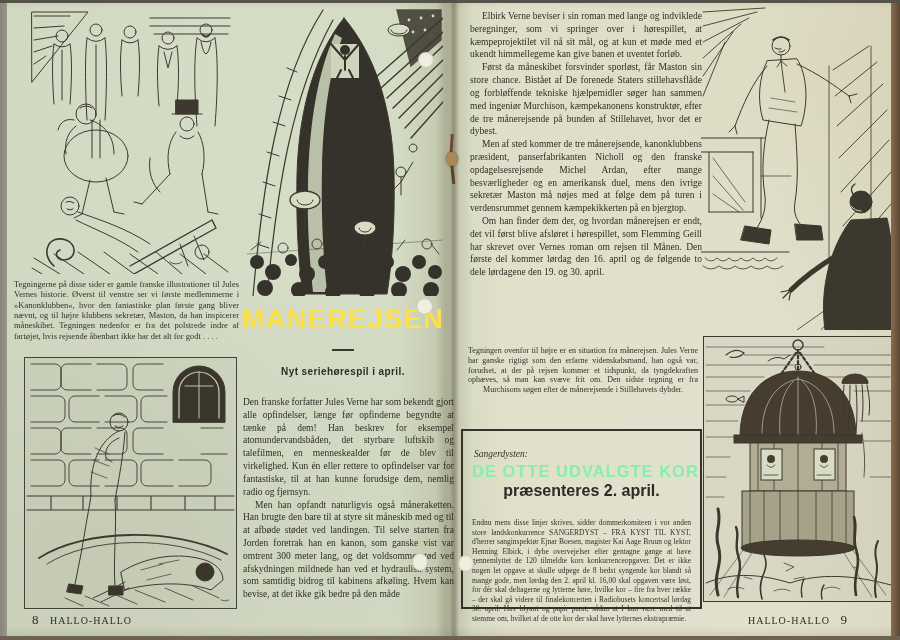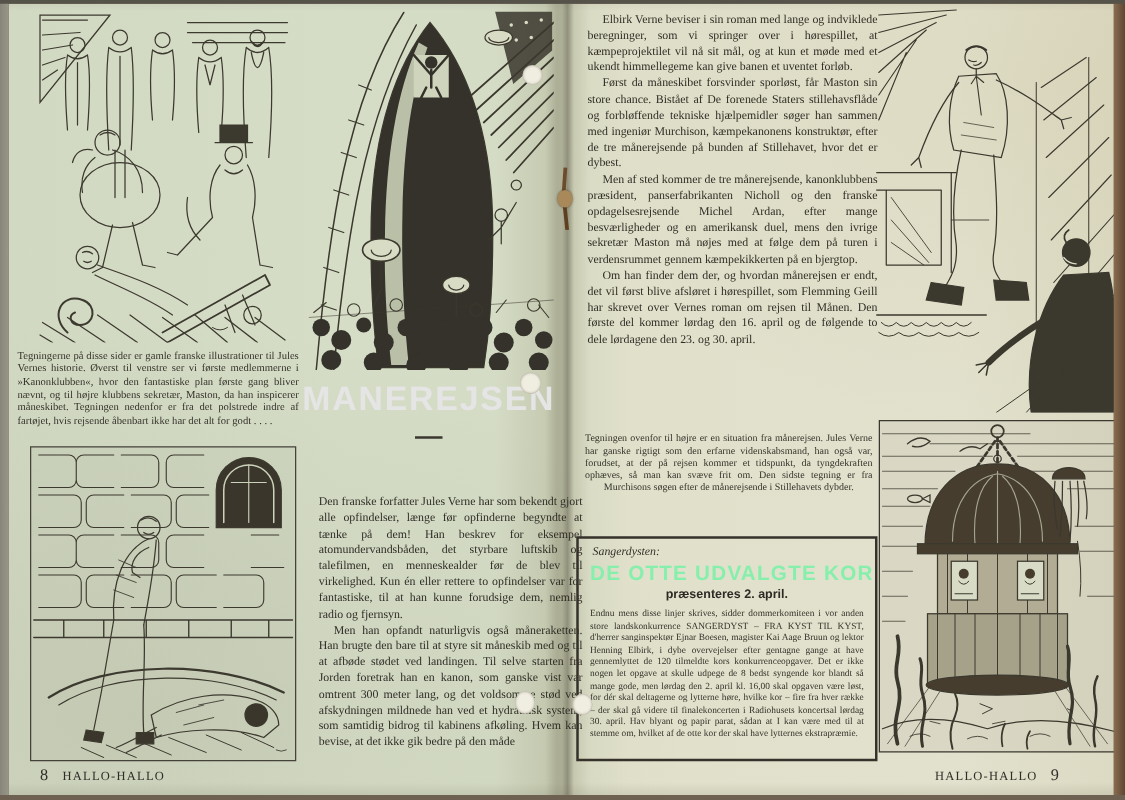--- a/index.html
+++ b/index.html
@@ -25,33 +25,33 @@
   .staple .wire{position:absolute;left:2px;top:0;width:3px;height:24px;background:#6d4c2c;transform:rotate(4deg);}
   .staple .wire2{position:absolute;left:3px;top:26px;width:3px;height:24px;background:#5e401f;transform:rotate(-6deg);}
   .staple .blob{position:absolute;left:-2px;top:18px;width:12px;height:14px;border-radius:50%;background:#a9885a;box-shadow:0 0 2px rgba(60,40,20,.7);}
   
   .abs{position:absolute;}
   .cap{font-size:8.5px;line-height:1.22;text-align:justify;color:#34322a;}
   .body-col{font-size:9.5px;line-height:1.35;text-align:justify;}
   .body-col p{margin:0;}
   .body-col p.ind{text-indent:12px;}
   .headline{font-family:"Liberation Sans",sans-serif;font-weight:700;font-size:27px;
-            letter-spacing:1.5px;color:#e5e5e5;text-align:center;white-space:nowrap;}
+            letter-spacing:1.5px;color:#fde047;text-align:center;white-space:nowrap;}
   .hrule{position:absolute;height:2px;background:#3a382f;}
   .subhead{font-family:"Liberation Sans",sans-serif;font-weight:700;font-size:10px;
            letter-spacing:.4px;text-align:center;color:#2e2d27;}
   .footer{font-size:10px;letter-spacing:1px;color:#2e2d27;}
   .footer .pn{font-size:13px;letter-spacing:0;}
   
-  .promo{position:absolute;border:2px solid #34322b;padding:6px 9px 4px 9px;box-sizing:border-box;}
+  .promo{position:absolute;border:2px solid #34322b;padding:18px 9px 4px 9px;box-sizing:border-box;}
   .promo .kick{font-style:italic;font-size:9.5px;margin:0 0 3px 2px;color:#34322a;}
   .promo .ptitle{font-family:"Liberation Sans",sans-serif;font-weight:700;font-size:16.5px;
                  letter-spacing:1px;text-align:center;margin:0;color:#86efac;white-space:nowrap;}
-  .promo .psub{font-family:"Liberation Sans",sans-serif;font-weight:700;font-size:10px;
-               text-align:center;margin:1px 0 5px 0;color:#2c2a24;}
+  .promo .psub{font-family:"Liberation Sans",sans-serif;font-weight:700;font-size:16px;
+               text-align:center;margin:1px 0 18px 0;color:#2c2a24;}
   .promo .pbody{font-size:7.5px;line-height:1.28;text-align:justify;margin:0;color:#34322a;}
   svg{display:block;}
   .illo{position:absolute;}
 </style>
 </head>
 <body>
 
 <div class="shot">
   <div class="paper"></div>
   <div class="fold"></div>
@@ -204,31 +204,32 @@
           <circle cx="180" cy="240" r="5"></circle>
         <path d="M4 246 l10 -8 M150 246 l8 -10 M192 250 l-8 -10"></path>
       </g>
 
       <path d="M0 250 L196 236" stroke-width=".7" opacity=".6"></path>
     </g>
   </svg>
 
   <div class="abs headline" style="left:238px;top:304px;width:210px;">MANEREJSEN</div>
   <div class="hrule" style="left:332px;top:349px;width:22px;"></div>
-
-  <div class="abs body-col" style="left:243px;top:396px;width:211px;margin-left:12px;">
+  <div class="abs subhead" style="left:238px;top:366px;width:210px;">Nyt seriehørespil i april.</div>
+
+  <div class="abs body-col" style="left:243px;top:396px;width:211px;">
     <p>Den franske forfatter Jules Verne har som bekendt gjort alle opfindelser, længe før opfinderne begyndte at tænke på dem! Han beskrev for eksempel atomundervandsbåden, det styrbare luftskib og talefilmen, en menneskealder før de blev til virkelighed. Kun én eller rettere to opfindelser var for fantastiske, til at han kunne forudsige dem, nemlig radio og fjernsyn.</p>
     <p class="ind">Men han opfandt naturligvis også måneraketten. Han brugte den bare til at styre sit måneskib med og til at afbøde stødet ved landingen. Til selve starten fra Jorden foretrak han en kanon, som ganske vist var omtrent 300 meter lang, og det voldsomme stød ved afskydningen mildnede han ved et hydraulisk system, som samtidig bidrog til kabinens afkøling. Hvem kan bevise, at det ikke gik bedre på den måde</p>
   </div>
 
   <div class="abs body-col" style="left:470px;top:10px;width:232px;">
     <p class="ind">Elbirk Verne beviser i sin roman med lange og indviklede beregninger, som vi springer over i hørespillet, at kæmpeprojektilet vil nå sit mål, og at kun et møde med et ukendt himmellegeme kan give banen et uventet forløb.</p>
     <p class="ind">Først da måneskibet forsvinder sporløst, får Maston sin store chance. Bistået af De forenede Staters stillehavsflåde og forbløffende tekniske hjælpemidler søger han sammen med ingeniør Murchison, kæmpekanonens konstruktør, efter de tre månerejsende på bunden af Stillehavet, hvor det er dybest.</p>
     <p class="ind">Men af sted kommer de tre månerejsende, kanonklubbens præsident, panserfabrikanten Nicholl og den franske opdagelsesrejsende Michel Ardan, efter mange besværligheder og en amerikansk duel, mens den ivrige sekretær Maston må nøjes med at følge dem på turen i verdensrummet gennem kæmpekikkerten på en bjergtop.</p>
-    <p class="ind">Om han finder dem der, og hvordan månerejsen er endt, det vil først blive afsløret i hørespillet, som Flemming Geill har skrevet over Vernes roman om rejsen til Månen. Den første del kommer lørdag den 16. april og de følgende to dele lørdagene den 23. og 30. april.</p>
+    <p class="ind">Om han finder dem der, og hvordan månerejsen er endt, det vil først blive afsløret i hørespillet, som Flemming Geill har skrevet over Vernes roman om rejsen til Månen. Den første del kommer lørdag den 16. april og de følgende to dele lørdagene den 19. og 30. april.</p>
   </div>
 
   <div class="abs cap" style="left:468px;top:346px;width:230px;font-size:8px;text-align-last:center;">Tegningen ovenfor til højre er en situation fra månerejsen. Jules Verne har ganske rigtigt som den erfarne videnskabsmand, han også var, forudset, at der på rejsen kommer et tidspunkt, da tyngdekraften ophæves, så man kan svæve frit om. Den sidste tegning er fra Murchisons søgen efter de månerejsende i Stillehavets dybder.</div>
 
   <div class="promo" style="left:461px;top:429px;width:241px;height:180px;">
     <p class="kick">Sangerdysten:</p>
     <p class="ptitle">DE OTTE UDVALGTE KOR</p>
     <p class="psub">præsenteres 2. april.</p>
     <p class="pbody">Endnu mens disse linjer skrives, sidder dommerkomiteen i vor anden store landskonkurrence SANGERDYST – FRA KYST TIL KYST, d'herrer sanginspektør Ejnar Boesen, magister Kai Aage Bruun og lektor Henning Elbirk, i dybe overvejelser efter gentagne gange at have gennemlyttet de 120 tilmeldte kors konkurrenceopgaver. Det er ikke nogen let opgave at skulle udpege de 8 bedst syngende kor blandt så mange gode, men lørdag den 2. april kl. 16,00 skal opgaven være løst, for dér skal deltagerne og lytterne høre, hvilke kor – fire fra hver række – der skal gå videre til finalekoncerten i Radiohusets koncertsal lørdag 30. april. Hav blyant og papir parat, sådan at I kan være med til at stemme om, hvilket af de otte kor der skal have lytternes ekstrapræmie.</p>
   </div>

